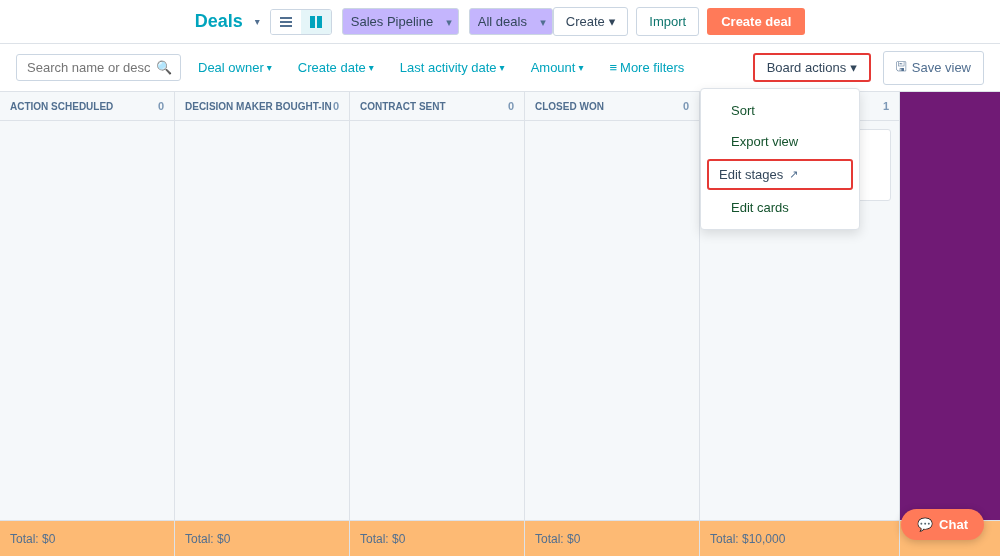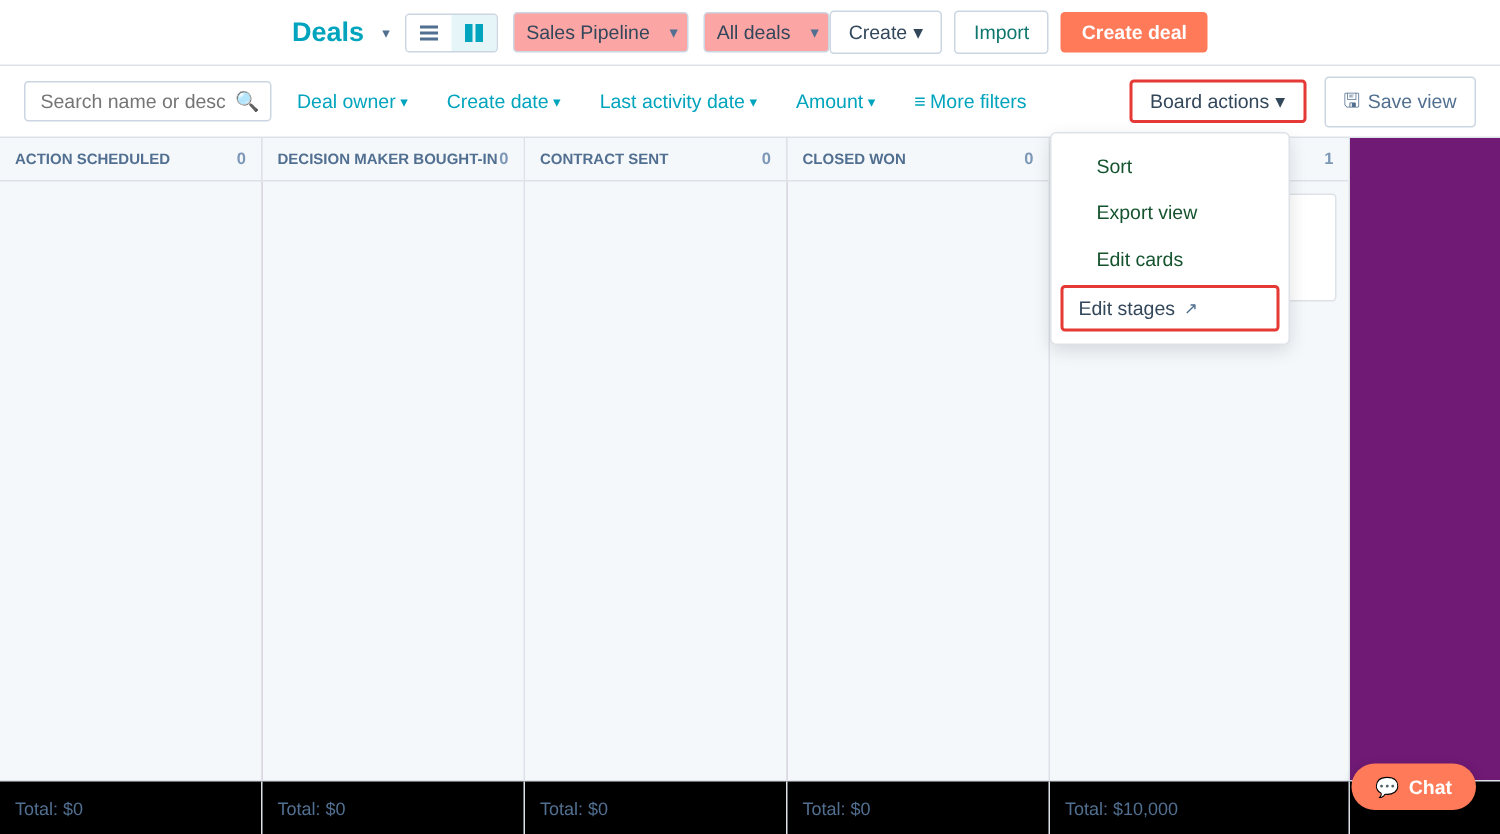--- a/index.html
+++ b/index.html
@@ -46,21 +46,21 @@
       align-items: center;
       font-size: 13px;
     }
     .view-toggle button.active {
       background: #e5f5f8;
       color: #00a4bd;
     }
     .pipeline-select, .alldeals-select {
       border: 1px solid #cbd6e2;
       border-radius: 3px;
-      background: #fca5a5;
+      background: #c4b5fd;
       padding: 5px 24px 5px 8px;
       font-size: 13px;
       color: #33475b;
       appearance: none;
       cursor: pointer;
       position: relative;
     }
     .select-wrapper {
       position: relative;
       display: inline-block;
@@ -242,21 +242,21 @@
     }
     .deal-card-detail {
       color: #516f90;
       margin-bottom: 2px;
     }
 
     
     .board-footer {
       display: flex;
       border-top: 1px solid #dde2e8;
-      background: #000000;
+      background: #fdba74;
       height: 36px;
     }
     .board-footer-cell {
       min-width: 175px;
       max-width: 175px;
       border-right: 1px solid #dde2e8;
       padding: 0 10px;
       display: flex;
       align-items: center;
       font-size: 12px;
@@ -406,26 +406,26 @@
     </button>
   </div>
 
   <div class="dropdown-menu">
     <div class="dropdown-item">
       <span>Sort</span>
     </div>
     <div class="dropdown-item">
       <span>Export view</span>
     </div>
-    <div class="dropdown-item">
-      <span>Edit cards</span>
-    </div>
     <div class="dropdown-item highlighted">
       <span>Edit stages</span>
       <span class="external-link-icon">↗</span>
+    </div>
+    <div class="dropdown-item">
+      <span>Edit cards</span>
     </div>
   </div>
 </div>
 
 <div style="display:flex; flex-direction:column; height: calc(556px - 44px - 48px);">
   <div class="board-container">
 
     <div class="board-column">
       <div class="column-header">
         <span style="font-size:10px;">ACTION SCHEDULED</span>

